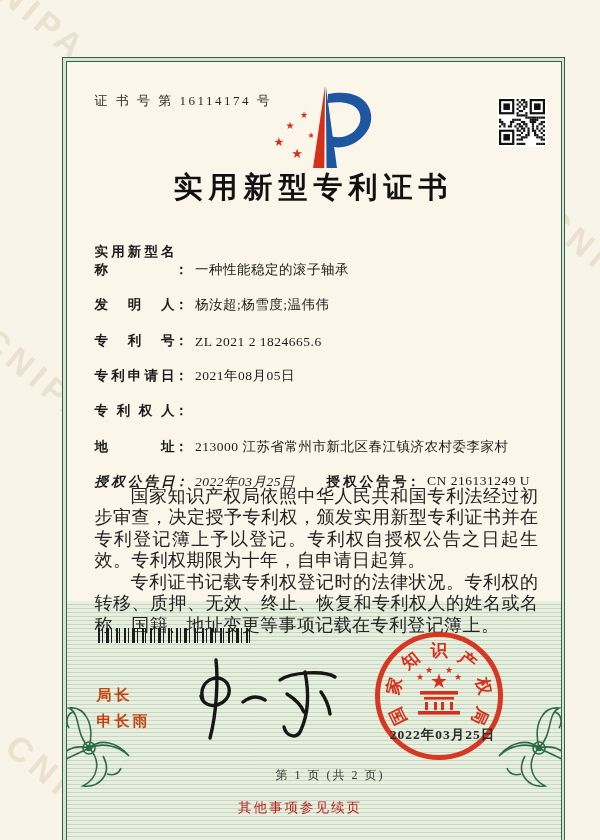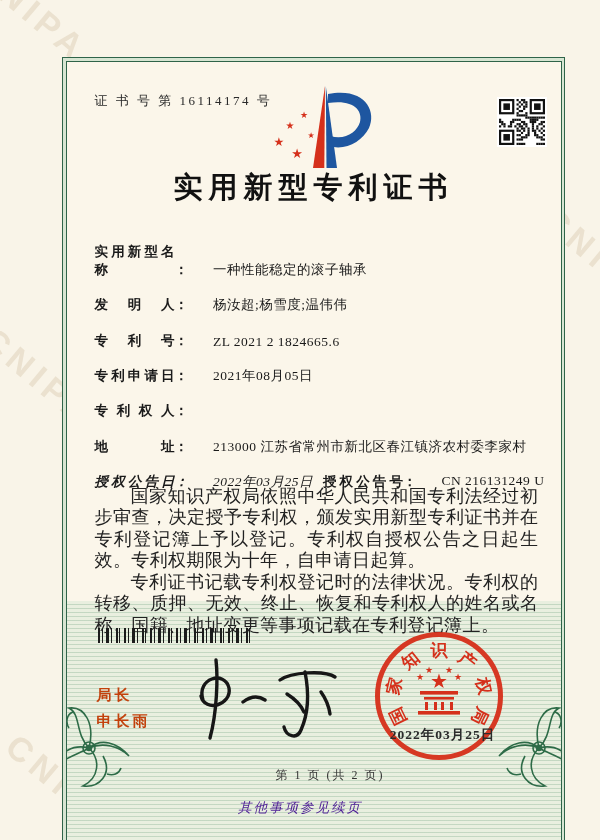--- a/index.html
+++ b/index.html
@@ -50,21 +50,21 @@
     font-size:29px;font-weight:bold;letter-spacing:6px;color:#111;
   }
   .fields{position:absolute;left:28px;right:16px;top:182px;font-size:13.5px;color:#1a1a1a;}
   .frow{height:35.4px;display:flex;align-items:flex-end;}
   .flabel{
     display:inline-block;width:80px;
     text-align:justify;text-align-last:justify;
     font-weight:600;
   }
   .fcolon{font-weight:600;}
-  .fvalue{margin-left:25px;letter-spacing:0.5px;white-space:nowrap;}
+  .fvalue{margin-left:7px;letter-spacing:0.5px;white-space:nowrap;}
   .grant-group1{display:flex;width:232px;font-style:italic;}
   .grant-group2{display:flex;}
   .paras{
     position:absolute;left:28px;right:22px;top:424px;
     font-size:18px;line-height:21.5px;color:#222;
     letter-spacing:0.4px;text-align:justify;
   }
   .paras p{margin:0;text-indent:2em;}
   .barcode{
     position:absolute;left:31px;top:566px;width:153px;height:15px;
@@ -91,21 +91,21 @@
   }
   .page-info{
     position:absolute;left:0;right:0;top:705px;text-align:center;
     font-size:12px;color:#333;letter-spacing:2px;padding-left:33px;
   }
   .orn{position:absolute;z-index:4;}
   .orn-left{left:-12px;top:642px;}
   .orn-right{right:-12px;top:642px;transform:scaleX(-1);}
   .note{
     position:absolute;left:0;right:0;top:799px;text-align:center;
-    font-size:13.5px;color:#4c1d95;font-style:italic;letter-spacing:2px;z-index:2;
+    font-size:13.5px;color:#b91c1c;letter-spacing:2px;z-index:2;
   }
 </style>
 </head>
 <body>
 
 <div class="page">
 
   <div class="wm" style="left:-35px;top:-8px;">CNIPA</div>
   <div class="wm" style="left:168px;top:92px;">CNIPA</div>
   <div class="wm" style="left:532px;top:238px;">CNIPA</div>

